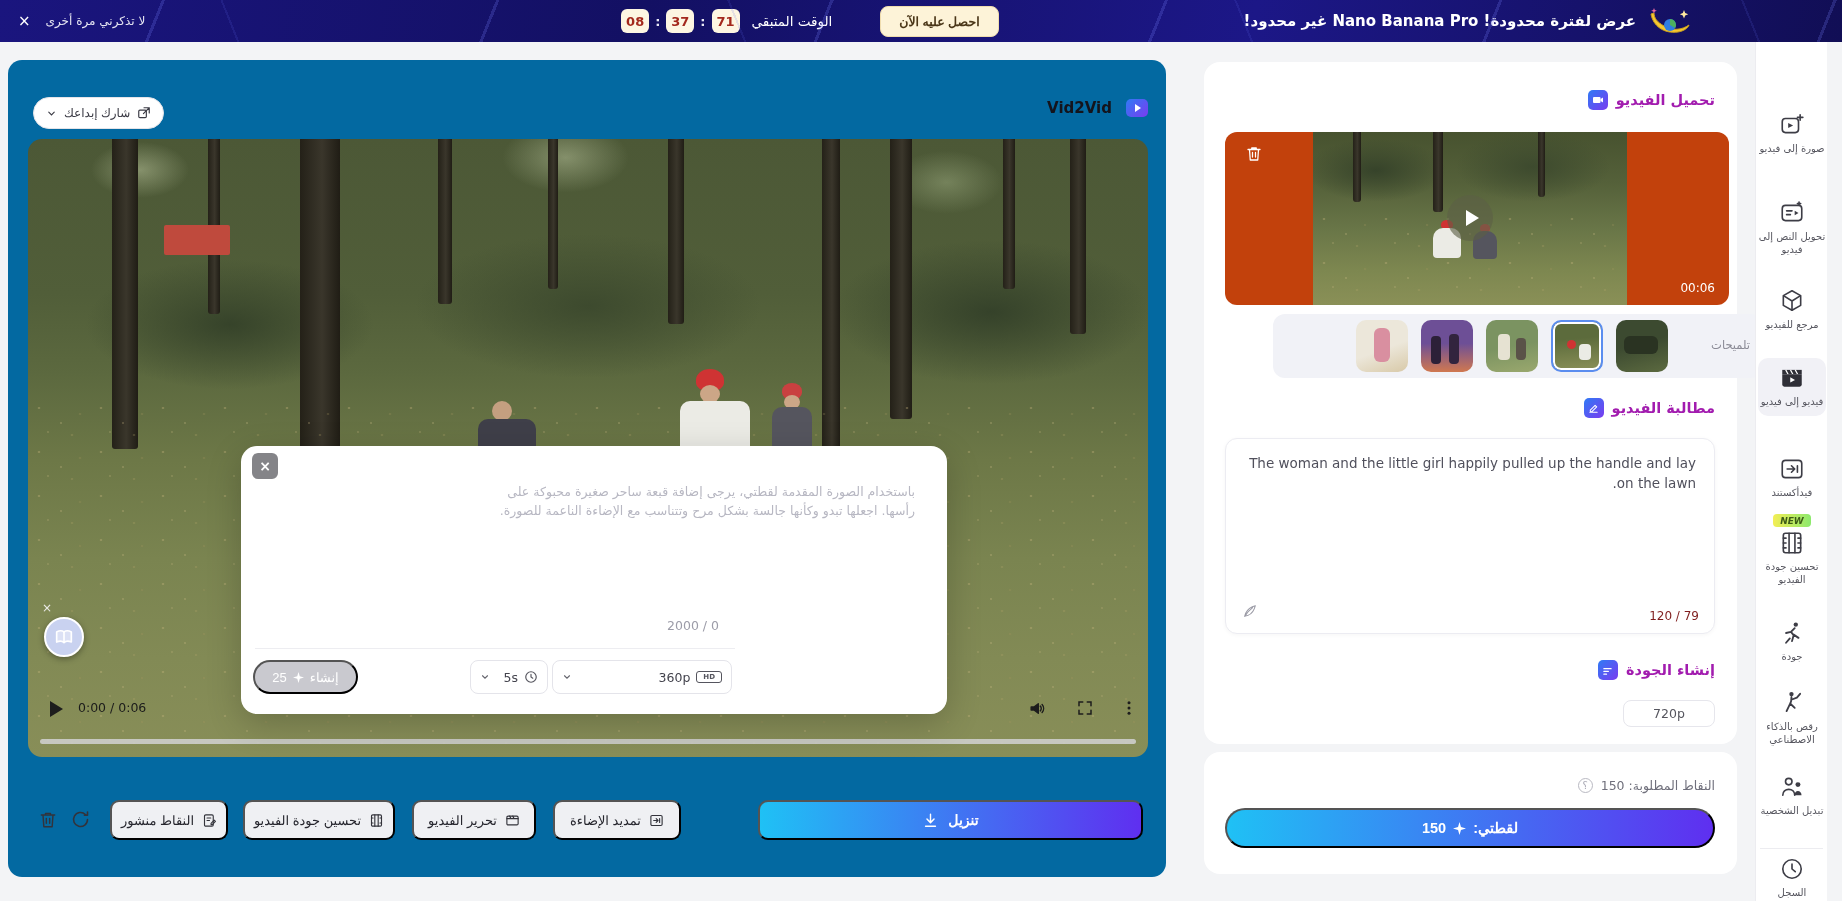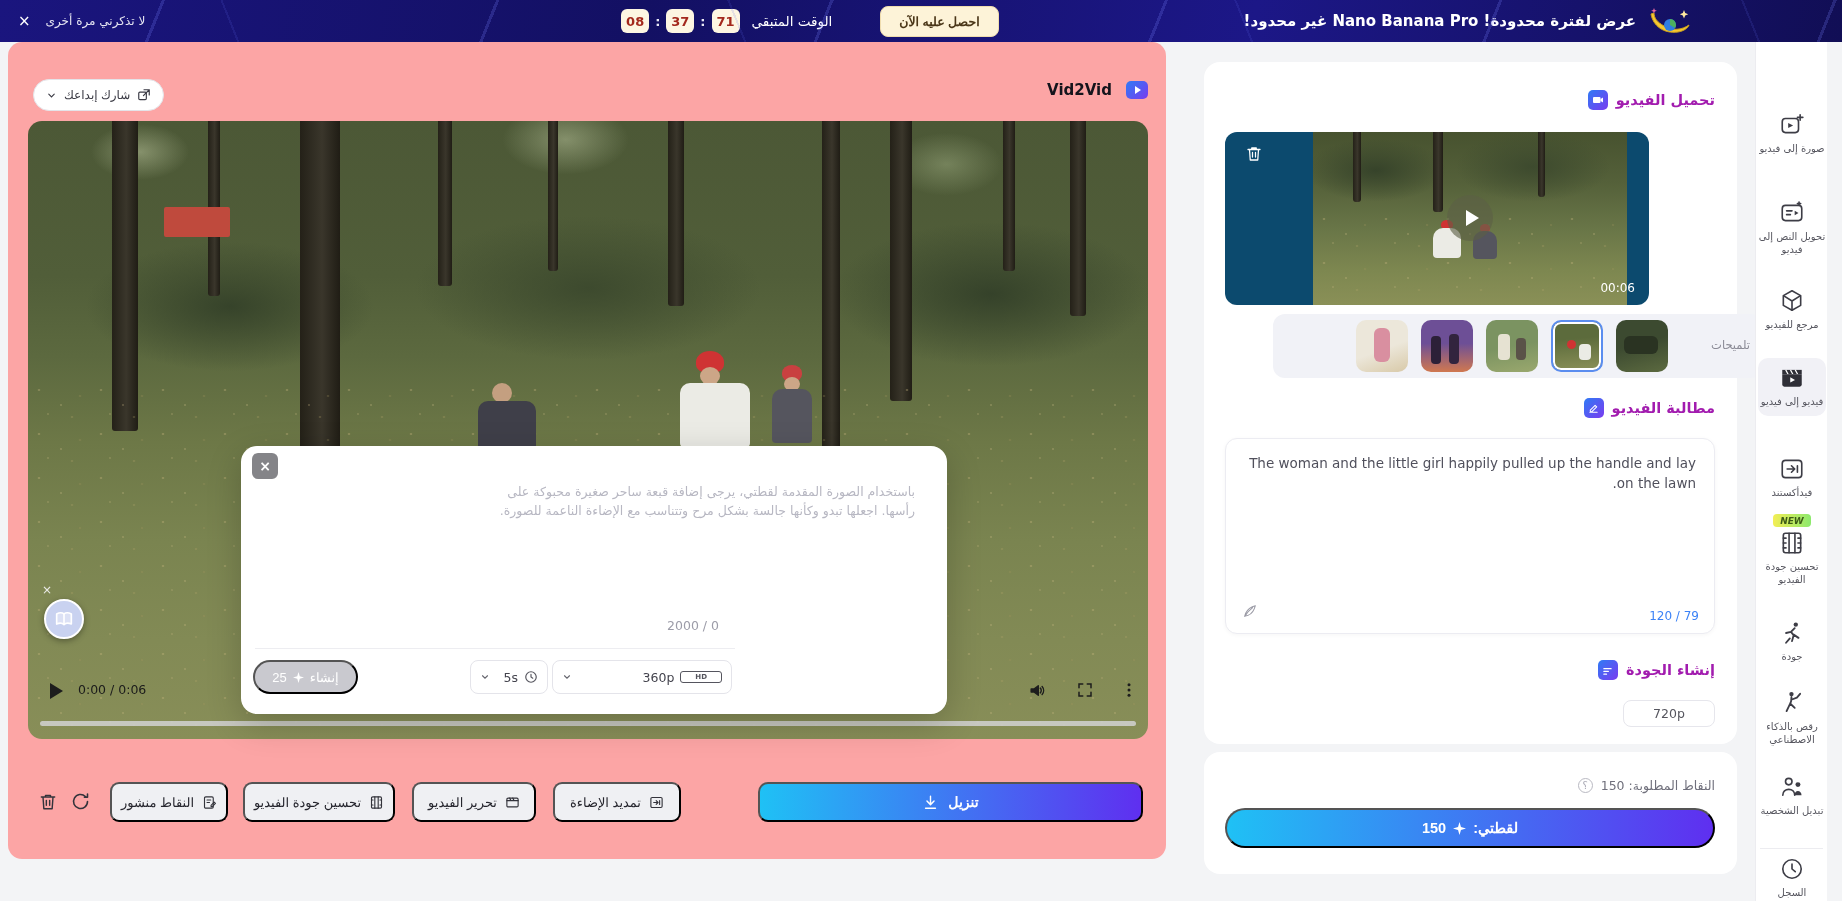--- a/index.html
+++ b/index.html
@@ -33,21 +33,21 @@
     border-left:1px solid #ececf0; z-index:40; }
   .side-item { position:absolute; left:2px; width:68px; display:flex; flex-direction:column;
     align-items:center; text-align:center; cursor:pointer; }
   .side-item .lbl { font-size:10px; color:#55555e; line-height:1.3; margin-top:4px; }
   .side-item.selected { background:#f1f1f6; border-radius:10px; padding:7px 0 8px; }
   .side-divider { position:absolute; left:4px; right:4px; top:806px; border-top:1px solid #ececf0; }
   .new-badge { font-size:9px; font-weight:bold; font-style:italic; color:#3c5c17; padding:1.5px 7px;
     border-radius:4px; background:linear-gradient(90deg,#f3ee55,#8ce96d); margin-bottom:3px; }
 
   
-  .main-card { position:absolute; left:8px; top:42px; width:1158px; height:817px; background:#fca5a5; border-radius:14px; }
+  .main-card { position:absolute; left:8px; top:60px; width:1158px; height:817px; background:#0369a1; border-radius:14px; }
   .share-btn { position:absolute; left:25px; top:37px; height:32px; padding:0 12px; background:#fff;
     border:1px solid #e4e4e9; border-radius:16px; display:flex; direction:rtl; align-items:center; gap:7px;
     font-size:12px; color:#3a3a44; cursor:pointer; }
   .vid-title { position:absolute; left:1000px; top:39px; width:140px; display:flex; justify-content:flex-end;
     align-items:center; gap:14px; }
   .vid-title .t { font-size:15px; font-weight:bold; color:#14141c; }
   .chip-icon { width:22px; height:18px; border-radius:5px; background:linear-gradient(135deg,#2f7bf5,#7a3bf0);
     display:flex; align-items:center; justify-content:center; }
   .chip-icon .tri { width:0; height:0; border-left:6px solid #fff; border-top:4px solid transparent; border-bottom:4px solid transparent; margin-left:2px; }
 
@@ -106,52 +106,52 @@
     font-size:12.5px; line-height:1.55; color:#b7b7c2; }
   .modal-counter { position:absolute; top:172px; right:228px; font-size:12.5px; color:#9c9ca8; direction:ltr; }
   .modal-divider { position:absolute; top:202px; right:212px; left:14px; border-top:1px solid #ededf1; }
   .create-btn { position:absolute; right:589px; top:214px; width:105px; height:34px; border-radius:17px;
     background:#c9c9cf; color:#fff; font-size:13px; display:flex; direction:rtl; align-items:center;
     justify-content:center; gap:6px; cursor:default; }
   .mini-select { position:absolute; top:214px; height:34px; background:#fff; border:1px solid #e4e4ea;
     border-radius:8px; display:flex; direction:rtl; align-items:center; padding:0 9px; gap:6px;
     font-size:12.5px; color:#44444e; cursor:pointer; }
   .mini-select .sp { flex:1; }
-  .hd-badge { border:1.3px solid #55555e; border-radius:3px; font-size:7px; font-weight:bold; color:#55555e; padding:1px 14px; }
+  .hd-badge { border:1.3px solid #55555e; border-radius:3px; font-size:7px; font-weight:bold; color:#55555e; padding:1px 6px; }
 
   
   .panel-card { position:absolute; background:#fff; border-radius:16px; }
   .p-top { left:1204px; top:62px; width:533px; height:682px; }
   .p-bottom { left:1204px; top:752px; width:533px; height:122px; }
   .sec-header { position:absolute; right:22px; display:flex; align-items:center; gap:8px; }
   .sec-header .txt { font-size:14.5px; font-weight:bold; color:#a21caf; }
   .sq-icon { width:20px; height:20px; border-radius:5px; background:linear-gradient(135deg,#2f7bf5,#7a3bf0);
     display:flex; align-items:center; justify-content:center; color:#fff; font-size:10px; }
-  .preview { position:absolute; left:21px; top:70px; width:424px; height:173px; background:#0c4a6e;
+  .preview { position:absolute; left:21px; top:70px; width:504px; height:173px; background:#c2410c;
     border-radius:12px; overflow:hidden; cursor:pointer; }
   .preview-img { position:absolute; left:88px; top:0; width:314px; height:173px;
     background:
       radial-gradient(100px 45px at 20% 22%, #36432a, transparent 70%),
       radial-gradient(110px 50px at 70% 20%, #3d4a2e, transparent 70%),
       linear-gradient(180deg,#47522f 0%,#55613a 30%,#687547 55%,#7d8750 80%,#8a9057 100%); }
   .play-overlay { position:absolute; left:222px; top:63px; width:46px; height:46px; border-radius:50%;
     background:rgba(92,96,70,.62); display:flex; align-items:center; justify-content:center; cursor:pointer; }
   .play-overlay .tri { width:0; height:0; border-left:13px solid #fff; border-top:8px solid transparent;
     border-bottom:8px solid transparent; margin-left:4px; }
   .pv-trash { position:absolute; left:20px; top:13px; cursor:pointer; }
   .pv-time { position:absolute; right:14px; bottom:10px; color:#fff; font-size:12px; direction:ltr; }
   .thumbs { position:absolute; left:21px; top:252px; width:490px; height:64px; background:#f1f2f7; border-radius:12px;margin-left:48px; }
   .thumb { position:absolute; top:6px; width:52px; height:52px; border-radius:10px; cursor:pointer; overflow:hidden; }
   .thumb.selected { border:2px solid #5b8def; box-shadow:inset 0 0 0 2px #fff; }
   .hints-label { position:absolute; right:13px; top:24px; font-size:11.5px; color:#8a8a95; }
   .prompt-box { position:absolute; left:21px; top:376px; width:490px; height:196px; background:#fff;
     border:1px solid #ececf2; border-radius:12px; box-shadow:0 1px 4px rgba(0,0,0,.04); }
   .prompt-text { position:absolute; top:15px; right:18px; left:18px; direction:rtl; text-align:right;
     font-size:13.5px; line-height:1.45; color:#50505c; }
-  .prompt-counter { position:absolute; right:15px; bottom:10px; font-size:12px; color:#3b82f6; direction:ltr; }
+  .prompt-counter { position:absolute; right:15px; bottom:10px; font-size:12px; color:#7f1d1d; direction:ltr; }
   .quill { position:absolute; left:16px; bottom:14px; }
   .quality-chip { position:absolute; right:22px; top:638px; width:92px; height:27px; background:#fff;
     border:1px solid #e6e6ec; border-radius:8px; display:flex; align-items:center; justify-content:center;
     font-size:12.5px; color:#55555e; cursor:pointer; }
   .points-row { position:absolute; right:22px; top:26px; display:flex; direction:rtl; align-items:center; gap:8px; }
   .points-row .txt { font-size:12.5px; color:#70707c; }
   .q-circle { width:15px; height:15px; border-radius:50%; border:1.2px solid #b9b9c2; color:#a9a9b4;
     font-size:10px; display:flex; align-items:center; justify-content:center; cursor:pointer; }
   .generate-btn { position:absolute; left:21px; top:56px; width:490px; height:40px; border-radius:21px;
     background:linear-gradient(90deg,#1fc1f5,#5f2ff0); color:#fff; font-size:14.5px; font-weight:bold;

